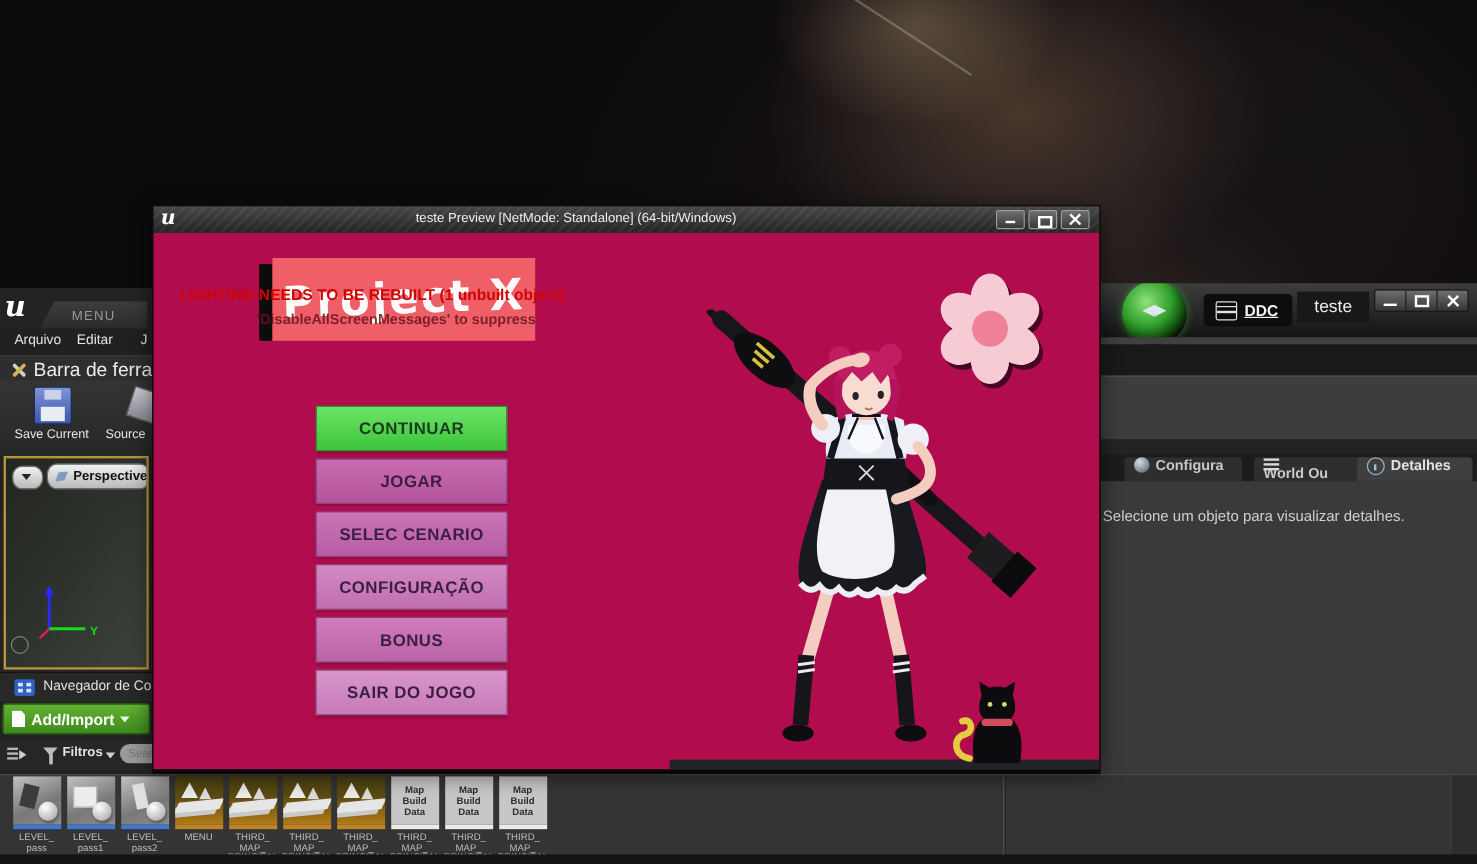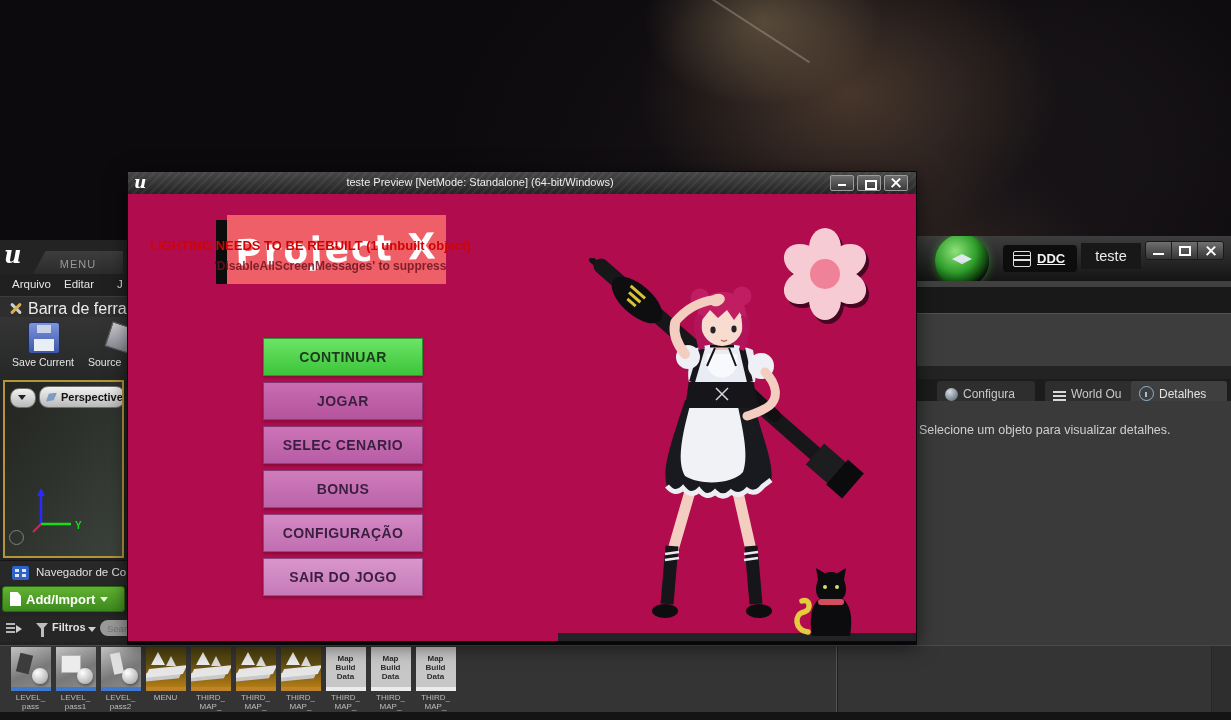--- a/index.html
+++ b/index.html
@@ -91,23 +91,23 @@
   .g-min i::after{content:"";position:absolute;left:7px;right:7px;bottom:4px;height:2px;background:#fff;}
   .g-max i::after{content:"";position:absolute;left:7px;top:4px;width:8px;height:6px;border:2px solid #fff;}
   .g-close i::before,.g-close i::after{content:"";position:absolute;left:50%;top:50%;width:12px;height:2.4px;background:#fff;}
   .g-close i::before{transform:translate(-50%,-50%) rotate(45deg);}
   .g-close i::after{transform:translate(-50%,-50%) rotate(-45deg);}
   #rp-band1{left:0;top:45px;width:314px;height:6px;background:#404040;}
   #rp-band2{left:0;top:51px;width:314px;height:26px;background:#191919;}
   #rp-band3{left:0;top:77px;width:314px;height:53px;background:#3d3d3d;border-top:1px solid #525252;}
   #rp-band4{left:0;top:130px;width:314px;height:13px;background:#232323;}
   #rp-tabs{left:0;top:143px;width:314px;height:22px;background:#1c1c1c;}
-  .rtab{position:absolute;top:2px;height:20px;border-radius:3px 3px 0 0;background:#2e2e2e;display:flex;align-items:flex-end;gap:5px;padding:0 8px;color:#c8c8c8;font-size:12px;}
+  .rtab{position:absolute;top:2px;height:20px;border-radius:3px 3px 0 0;background:#2e2e2e;display:flex;align-items:flex-start;gap:5px;padding:0 8px;color:#c8c8c8;font-size:12px;font-weight:bold;}
   #rtab-0{left:20px;width:82px;}
-  #rtab-1{left:128px;width:80px;}
+  #rtab-1{left:128px;width:80px;flex-direction:column;}
   #rtab-2{left:214px;width:80px;background:#3f3f3f;color:#e2e2e2;}
   .globe{width:13px;height:13px;border-radius:50%;background:radial-gradient(circle at 35% 30%, #d6dde4, #7b8691 65%, #49525a);}
   .outl{width:13px;height:11px;position:relative;}
   .outl::before{content:"";position:absolute;left:0;top:1px;width:13px;height:2px;background:#d8d8d8;box-shadow:0 4px #d8d8d8,0 8px #d8d8d8;}
   .info{width:13px;height:13px;border-radius:50%;border:1.5px solid #8fb6cf;position:relative;}
   .info::after{content:"";position:absolute;left:5px;top:5px;width:2.4px;height:5px;background:#9fc2d8;box-shadow:0 -3.6px 0 -1px #9fc2d8;}
   #details-panel{left:0;top:165px;width:314px;height:244px;background:#3a3a3a;}
   #details-msg{position:absolute;left:2px;top:22px;font-size:12.5px;color:#ccd0d3;white-space:nowrap;}
 
   
@@ -402,22 +402,22 @@
       <div id="gx-blackbar" class="abs"></div>
       <div id="gx-titlebox" class="abs"></div>
       <div id="gx-title" class="abs">Project X</div>
       <div id="gx-warn1" class="abs">LIGHTING NEEDS TO BE REBUILT (1 unbuilt object)</div>
       <div id="gx-warn2" class="abs">'DisableAllScreenMessages' to suppress</div>
 
       <div id="gx-menu" class="abs">
         <div class="gbtn gbtn-0">CONTINUAR</div>
         <div class="gbtn gbtn-1">JOGAR</div>
         <div class="gbtn gbtn-2">SELEC CENARIO</div>
+        <div class="gbtn gbtn-4">CONFIGURAÇÃO</div>
         <div class="gbtn gbtn-3">BONUS</div>
-        <div class="gbtn gbtn-4">CONFIGURAÇÃO</div>
         <div class="gbtn gbtn-5">SAIR DO JOGO</div>
       </div>
 
       <svg id="gx-flower" class="abs" width="102" height="102" viewBox="0 0 102 102">
         <g fill="rgba(45,5,22,.8)" transform="translate(3,4)">
           <ellipse cx="51" cy="26" rx="16" ry="20"></ellipse>
             <ellipse cx="73" cy="39" rx="16" ry="20" transform="rotate(60 73 39)"></ellipse>
           <ellipse cx="73" cy="65" rx="16" ry="20" transform="rotate(120 73 65)"></ellipse>
             <ellipse cx="51" cy="78" rx="16" ry="20"></ellipse>
           <ellipse cx="29" cy="65" rx="16" ry="20" transform="rotate(60 29 65)"></ellipse>

